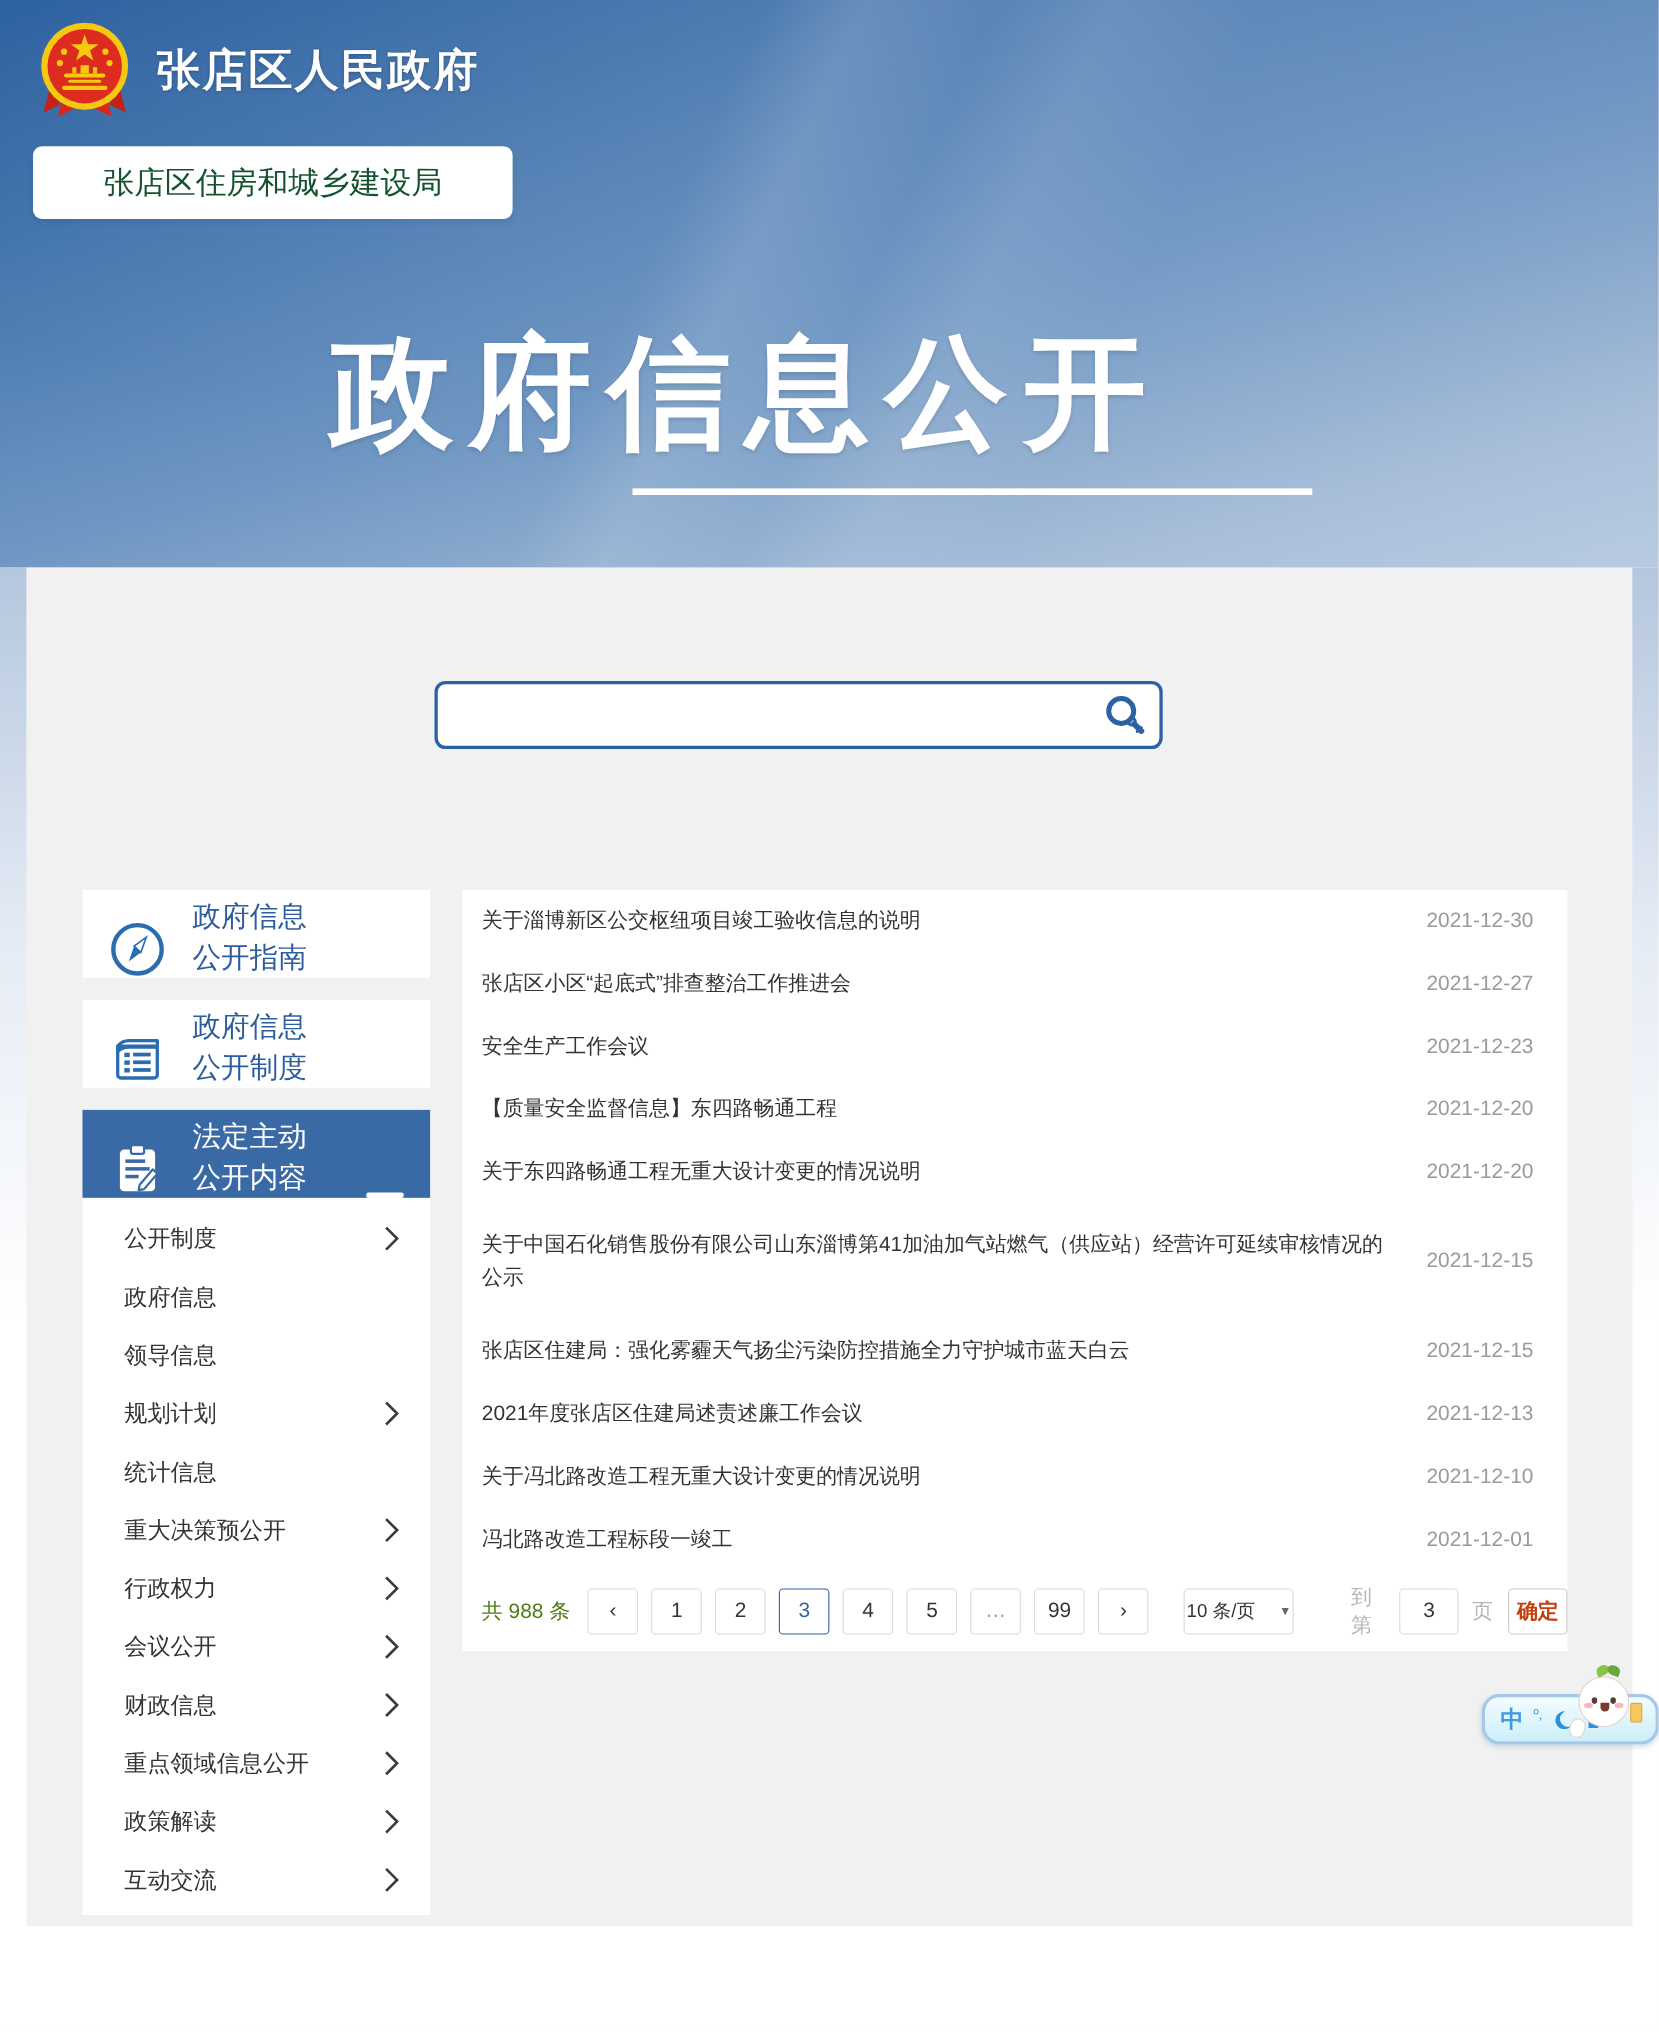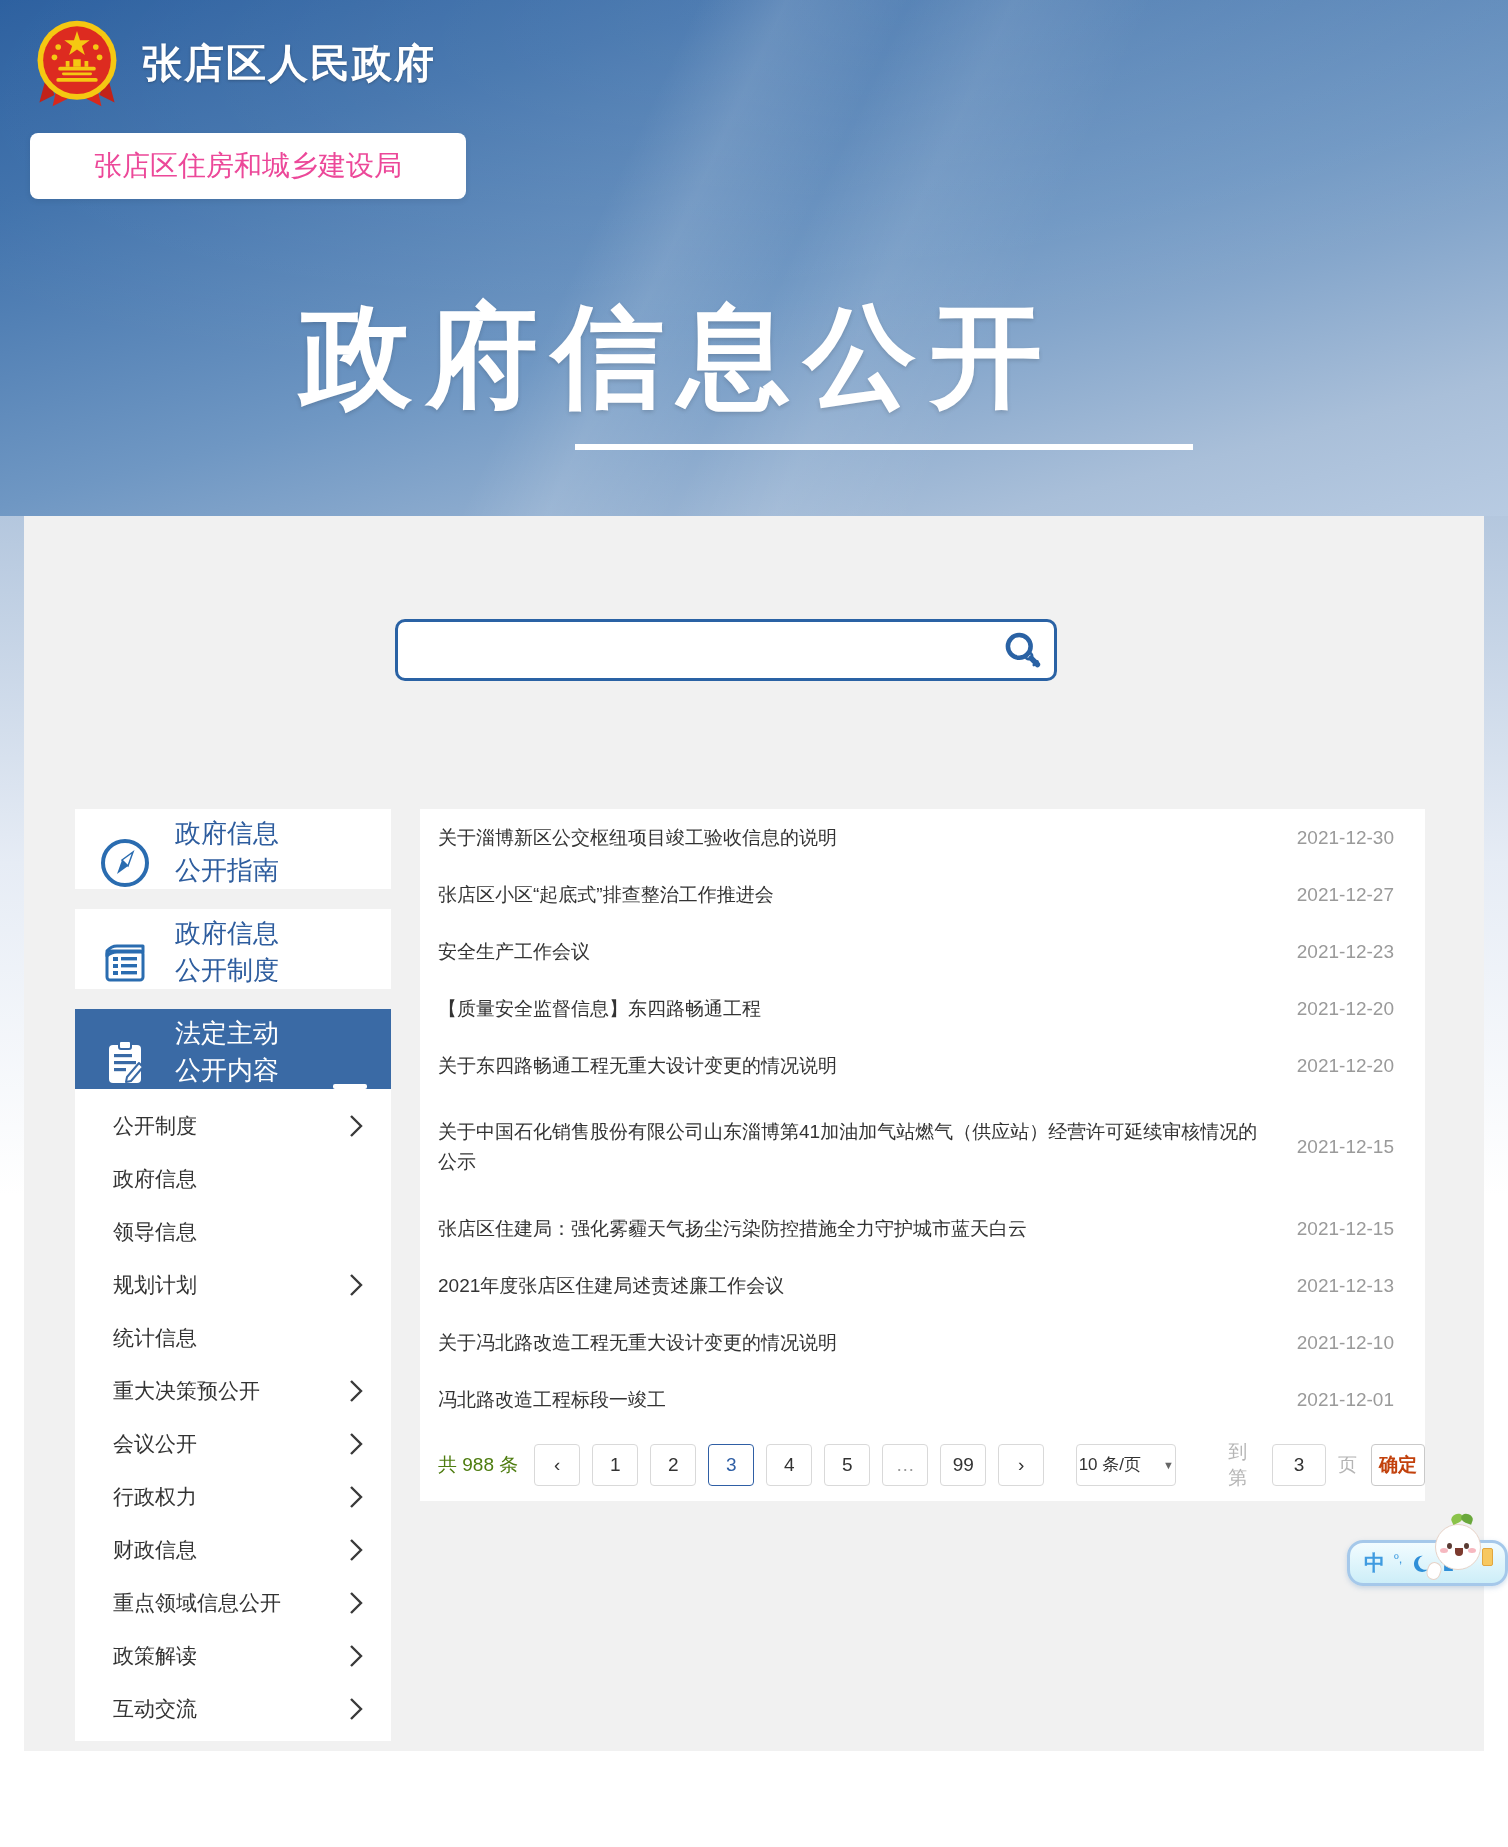--- a/index.html
+++ b/index.html
@@ -24,21 +24,21 @@
     border-radius:50%; transform:rotate(-8deg);
     background:radial-gradient(ellipse at center, rgba(255,255,255,.10) 0%, rgba(255,255,255,0) 70%);
   }
   .brand-row { position:absolute; left:30px; top:16px; display:flex; align-items:center; z-index:2; }
   .emblem { width:94px; height:94px; flex:0 0 auto; }
   .site-name { color:#ffffff; font-size:40px; font-weight:bold; margin-left:18px; letter-spacing:2px;
                text-shadow:0 1px 3px rgba(0,0,0,.25); }
   .dept-pill {
     position:absolute; left:30px; top:133px; width:436px; height:66px; z-index:2;
     background:#ffffff; border-radius:8px; display:flex; align-items:center; justify-content:center;
-    color:#ec4899; font-size:28px; box-shadow:0 2px 6px rgba(0,0,0,.08);
+    color:#14532d; font-size:28px; box-shadow:0 2px 6px rgba(0,0,0,.08);
   }
   .page-title {
     position:absolute; left:300px; top:282px; z-index:2;
     color:#ffffff; font-size:112px; font-weight:900; letter-spacing:14px;
     text-shadow:0 2px 4px rgba(0,0,0,.15);
   }
   .title-underline { position:absolute; left:575px; top:444px; width:618px; height:6px; background:#ffffff; z-index:2; }
 
   
   .below { position:relative; width:1508px; height:1235px;
@@ -257,29 +257,29 @@
           </div>
           <div class="menu-item">
             <span class="lbl">重大决策预公开</span>
             <span class="arrow">
               <svg width="13" height="24" viewBox="0 0 13 24">
                 <polyline points="1,2 11,12 1,22" fill="none" stroke="#3a3a3a" stroke-width="2.4"></polyline>
               </svg>
             </span>
           </div>
           <div class="menu-item">
+            <span class="lbl">行政权力</span>
+            <span class="arrow">
+              <svg width="13" height="24" viewBox="0 0 13 24">
+                <polyline points="1,2 11,12 1,22" fill="none" stroke="#3a3a3a" stroke-width="2.4"></polyline>
+              </svg>
+            </span>
+          </div>
+          <div class="menu-item">
             <span class="lbl">会议公开</span>
-            <span class="arrow">
-              <svg width="13" height="24" viewBox="0 0 13 24">
-                <polyline points="1,2 11,12 1,22" fill="none" stroke="#3a3a3a" stroke-width="2.4"></polyline>
-              </svg>
-            </span>
-          </div>
-          <div class="menu-item">
-            <span class="lbl">行政权力</span>
             <span class="arrow">
               <svg width="13" height="24" viewBox="0 0 13 24">
                 <polyline points="1,2 11,12 1,22" fill="none" stroke="#3a3a3a" stroke-width="2.4"></polyline>
               </svg>
             </span>
           </div>
           <div class="menu-item">
             <span class="lbl">财政信息</span>
             <span class="arrow">
               <svg width="13" height="24" viewBox="0 0 13 24">

